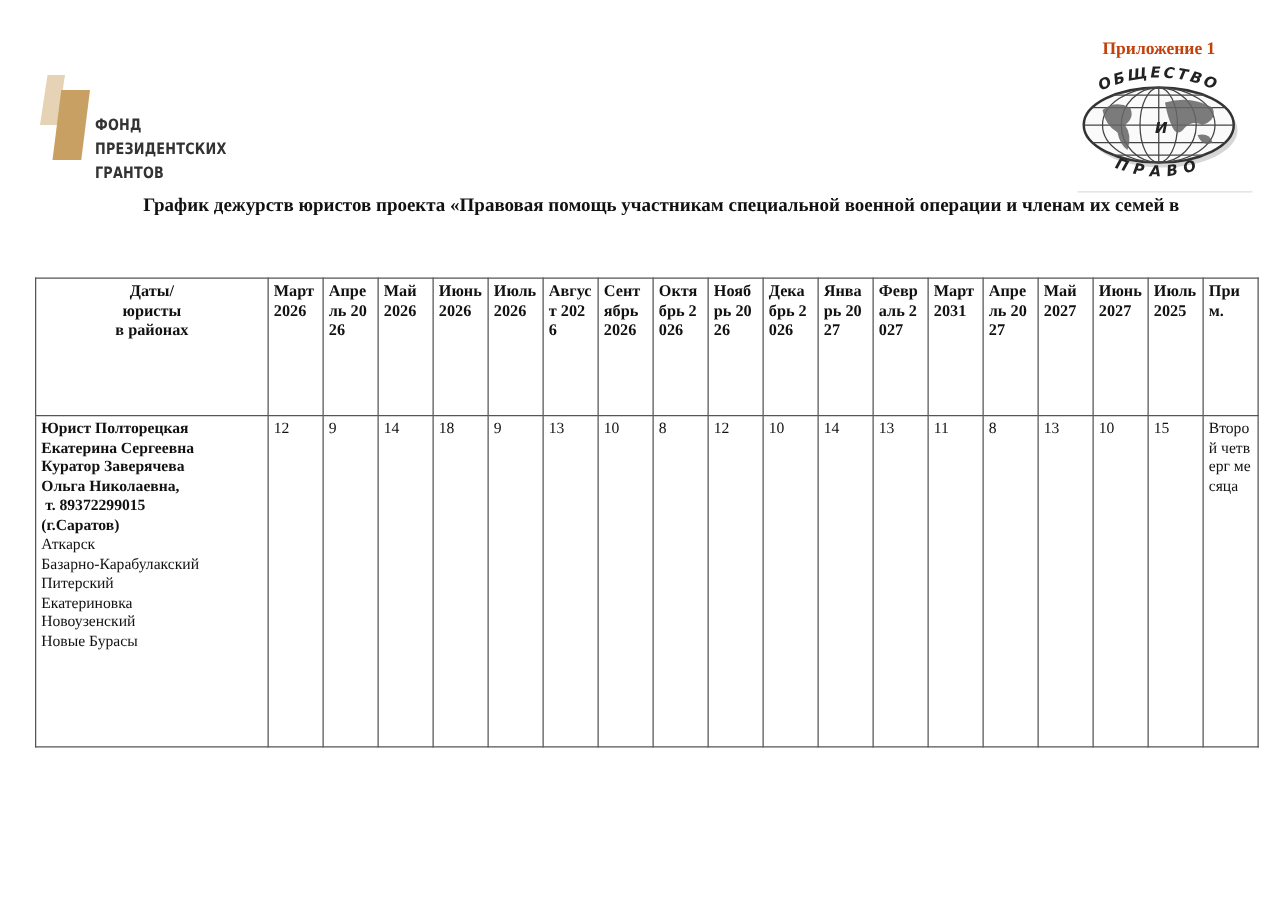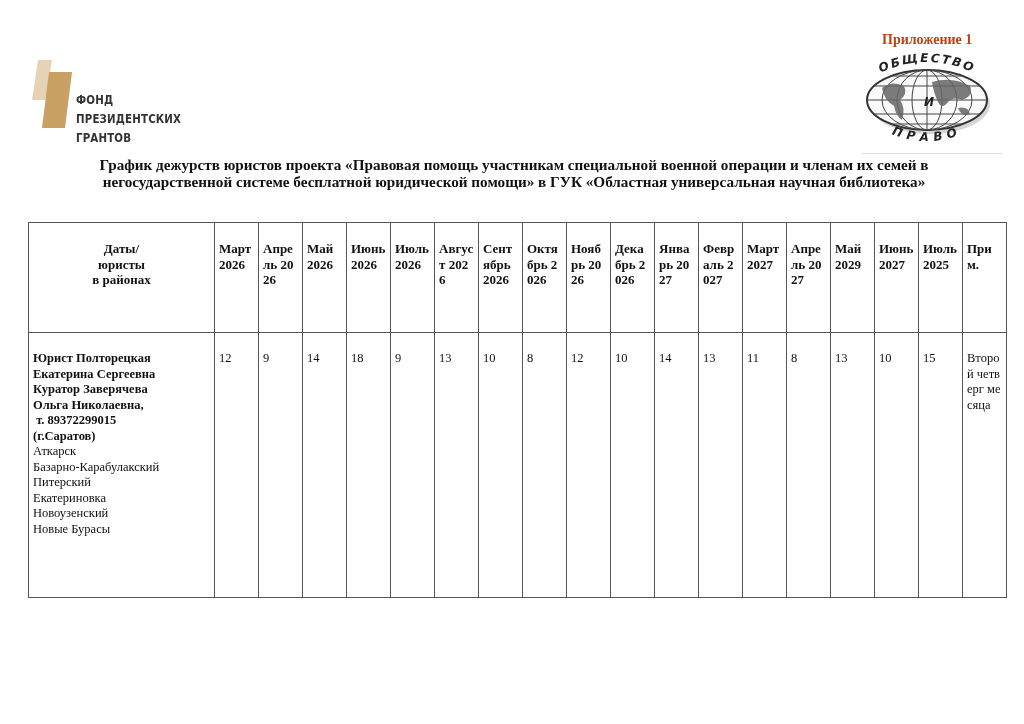--- a/index.html
+++ b/index.html
@@ -3,23 +3,23 @@
 <meta charset="utf-8">
 <style>
   html, body { margin: 0; padding: 0; background: #ffffff; }
   body { width: 1024px; height: 724px; position: relative; overflow: hidden; font-family: "DejaVu Serif", "Liberation Serif", serif; color: #111; }
   .appendix { position: absolute; left: 882px; top: 32px; font-family: "Liberation Serif", serif; font-weight: bold; font-size: 14px; color: #c2410c; }
   .fpg-logo { position: absolute; left: 32px; top: 58px; width: 160px; height: 100px; }
   .fpg-mark { position: absolute; left: 0; top: 0; width: 46px; height: 72px; }
   .fpg-text { position: absolute; left: 44px; top: 32px; font-family: "DejaVu Sans", sans-serif; font-weight: bold; font-size: 12.5px; line-height: 19px; color: #333; transform: scaleX(0.82); transform-origin: left top; letter-spacing: 0.2px; }
   .op-logo { position: absolute; left: 862px; top: 50px; width: 130px; height: 100px; }
   .logo-rule { position: absolute; left: 862px; top: 153px; width: 140px; height: 1px; background: #ddd; }
-  .title { position: absolute; left: 32px; top: 156px; width: 964px; text-align: center; font-family: "Liberation Serif", serif; font-weight: bold; font-size: 15.2px; line-height: 17px; color: #111; }
+  .title { position: absolute; left: 47px; top: 156px; width: 964px; text-align: center; font-family: "Liberation Serif", serif; font-weight: bold; font-size: 15.2px; line-height: 17px; color: #111; }
   table.sched { position: absolute; left: 28px; top: 222px; border-collapse: collapse; table-layout: fixed; width: 979px; }
-  table.sched td, table.sched th { border: 1.4px solid #555; vertical-align: top; padding: 18px 4px; font-family: "Liberation Serif", serif; font-size: 12.5px; line-height: 15.5px; text-align: left; overflow: hidden; word-break: break-all; }
+  table.sched td, table.sched th { border: 1.4px solid #555; vertical-align: top; padding: 2px 4px; font-family: "Liberation Serif", serif; font-size: 12.5px; line-height: 15.5px; text-align: left; overflow: hidden; word-break: break-all; }
   table.sched th { font-weight: bold; font-size: 13px; }
   table.sched th.first { text-align: center; font-weight: bold; word-break: normal; }
   table.sched tr.head { height: 110px; }
   table.sched tr.body { height: 265px; }
   .lawyer-bold { font-weight: bold; display: block; word-break: normal; }
   .district { display: block; word-break: normal; }
   td.note { font-size: 12px; }
   col.c0 { width: 186px; }
   col.cm { width: 44px; }
 </style>
@@ -70,21 +70,20 @@
     </text>
     <text font-family="DejaVu Sans, sans-serif" font-style="italic" font-weight="bold" font-size="12" fill="#222" letter-spacing="5">
       <textPath href="#arcBot" startOffset="50%" text-anchor="middle">ПРАВО</textPath>
     </text>
   </svg>
 </div>
 <div class="logo-rule"></div>
 
 <div class="title">
   <div>График дежурств юристов проекта «Правовая помощь участникам специальной военной операции и членам их семей в</div>
-  <div>негосударственной системе бесплатной юридической помощи» в ГУК «Областная универсальная научная библиотека»</div>
 </div>
 
 <table class="sched">
   <colgroup>
     <col class="c0">
     <col class="cm">
       <col class="cm">
       <col class="cm">
       <col class="cm">
       <col class="cm">
@@ -114,23 +113,23 @@
     <th>Май 2026</th>
     <th>Июнь 2026</th>
     <th>Июль 2026</th>
     <th>Август 2026</th>
     <th>Сентябрь 2026</th>
     <th>Октябрь 2026</th>
     <th>Ноябрь 2026</th>
     <th>Декабрь 2026</th>
     <th>Январь 2027</th>
     <th>Февраль 2027</th>
-    <th>Март 2027</th>
+    <th>Март 2031</th>
     <th>Апрель 2027</th>
-    <th>Май 2029</th>
+    <th>Май 2027</th>
     <th>Июнь 2027</th>
     <th>Июль 2025</th>
     <th>Прим.</th>
   </tr>
   <tr class="body">
     <td>
       <span class="lawyer-bold">Юрист Полторецкая</span>
       <span class="lawyer-bold">Екатерина Сергеевна</span>
       <span class="lawyer-bold">Куратор Заверячева</span>
       <span class="lawyer-bold">Ольга Николаевна,</span>

